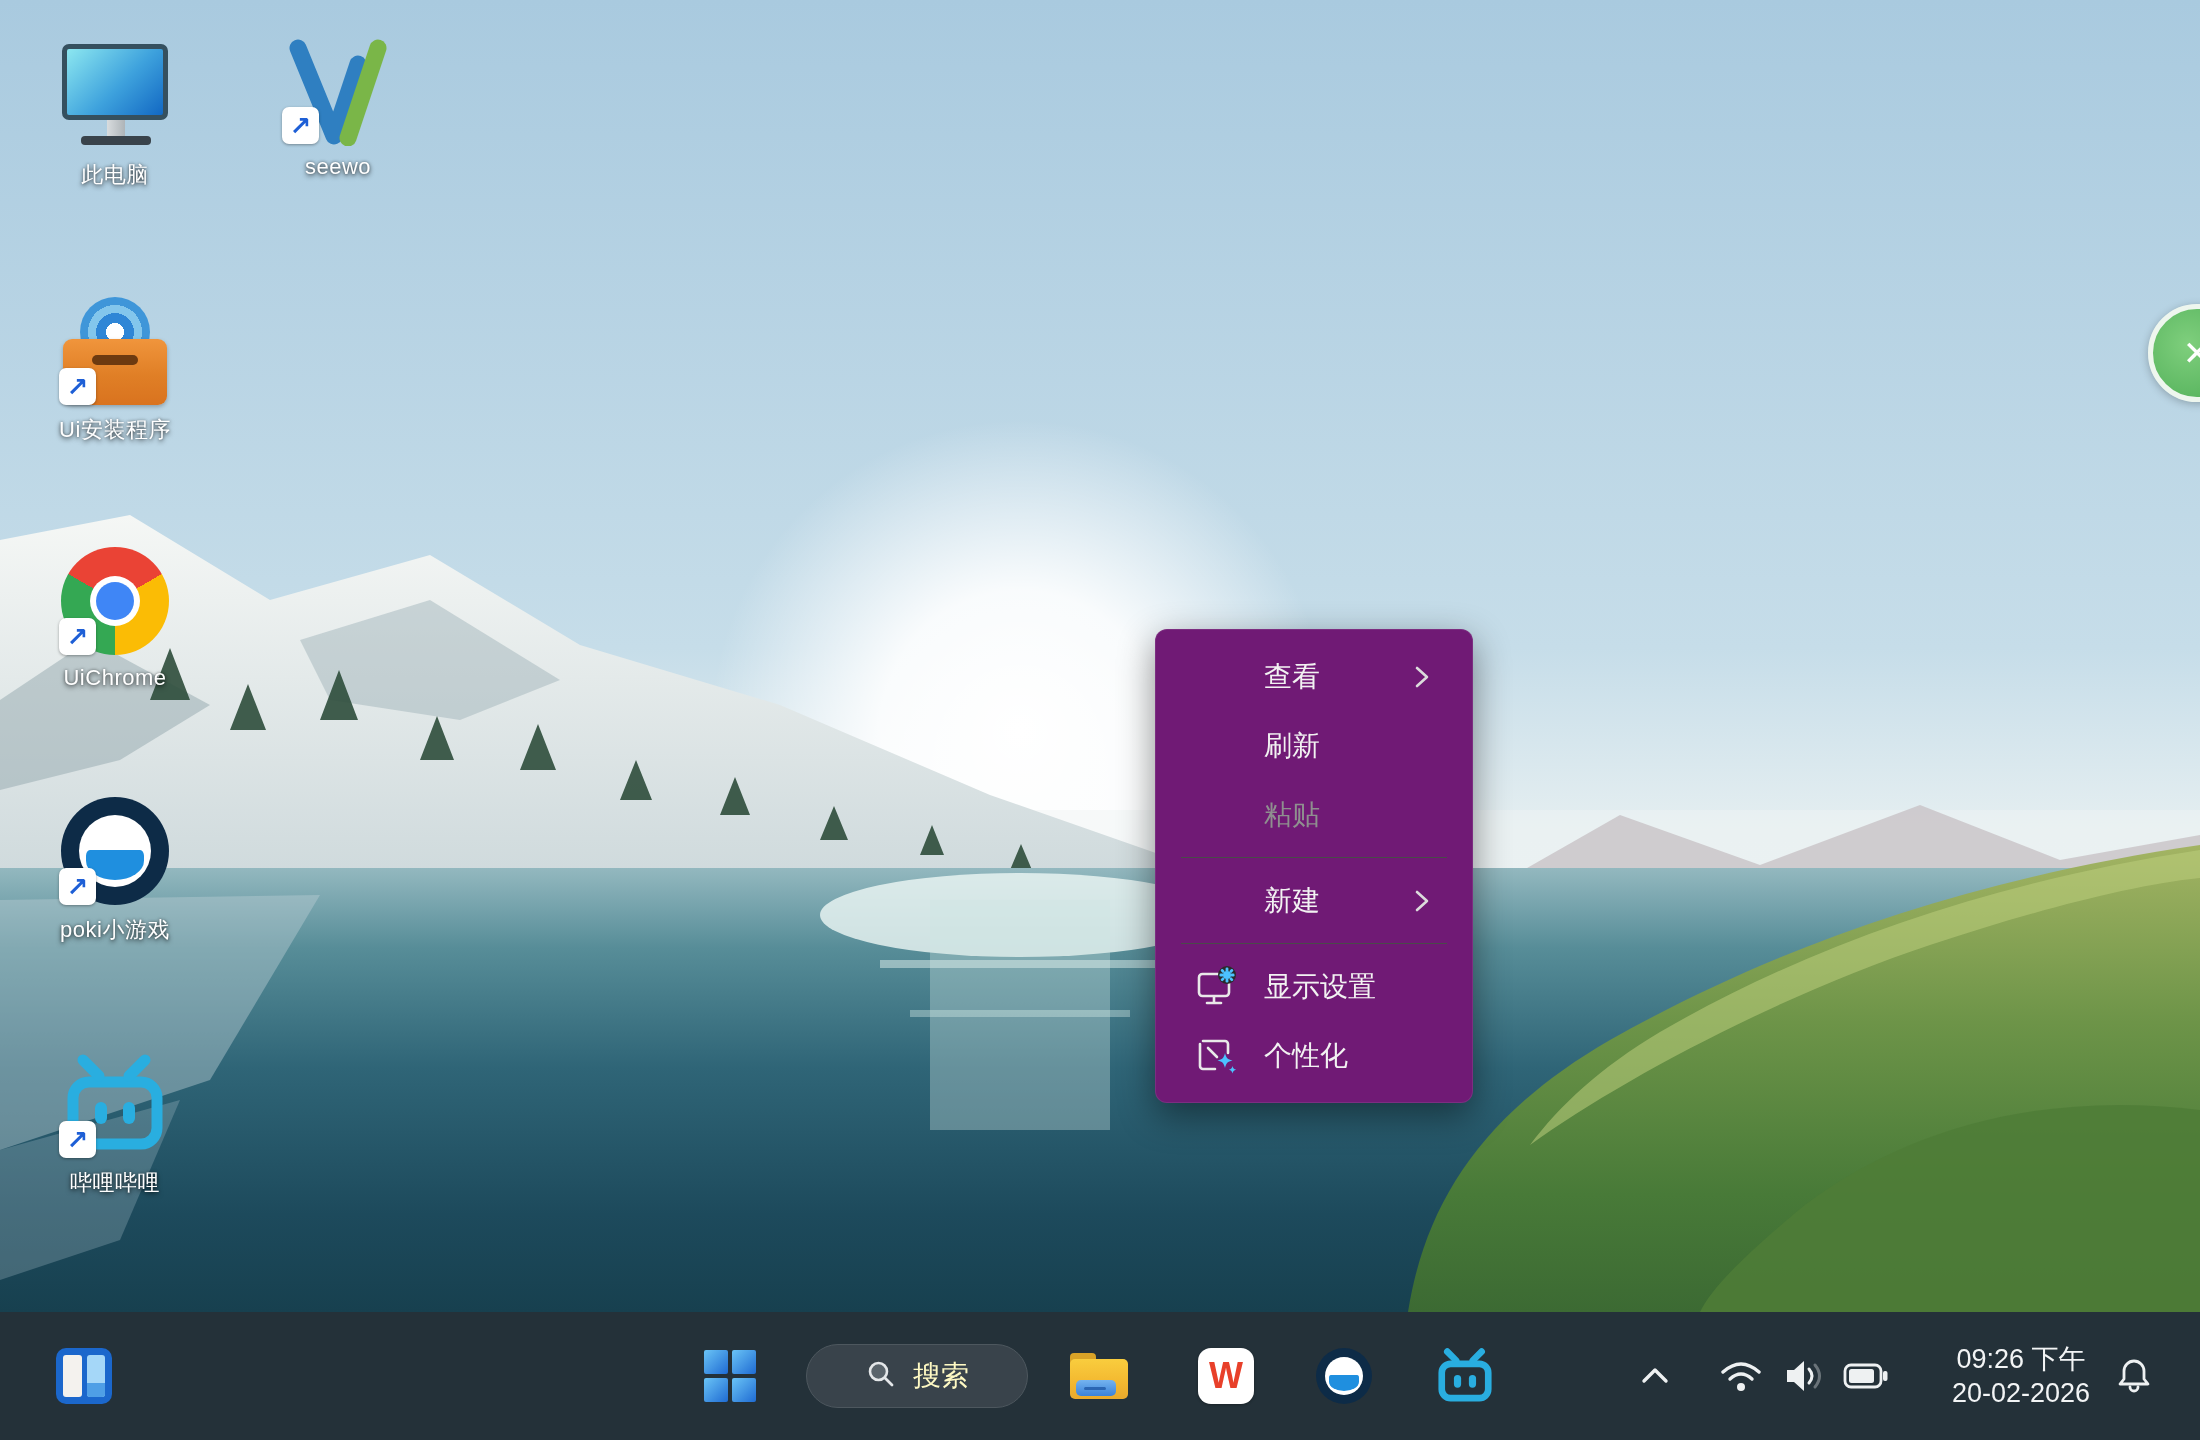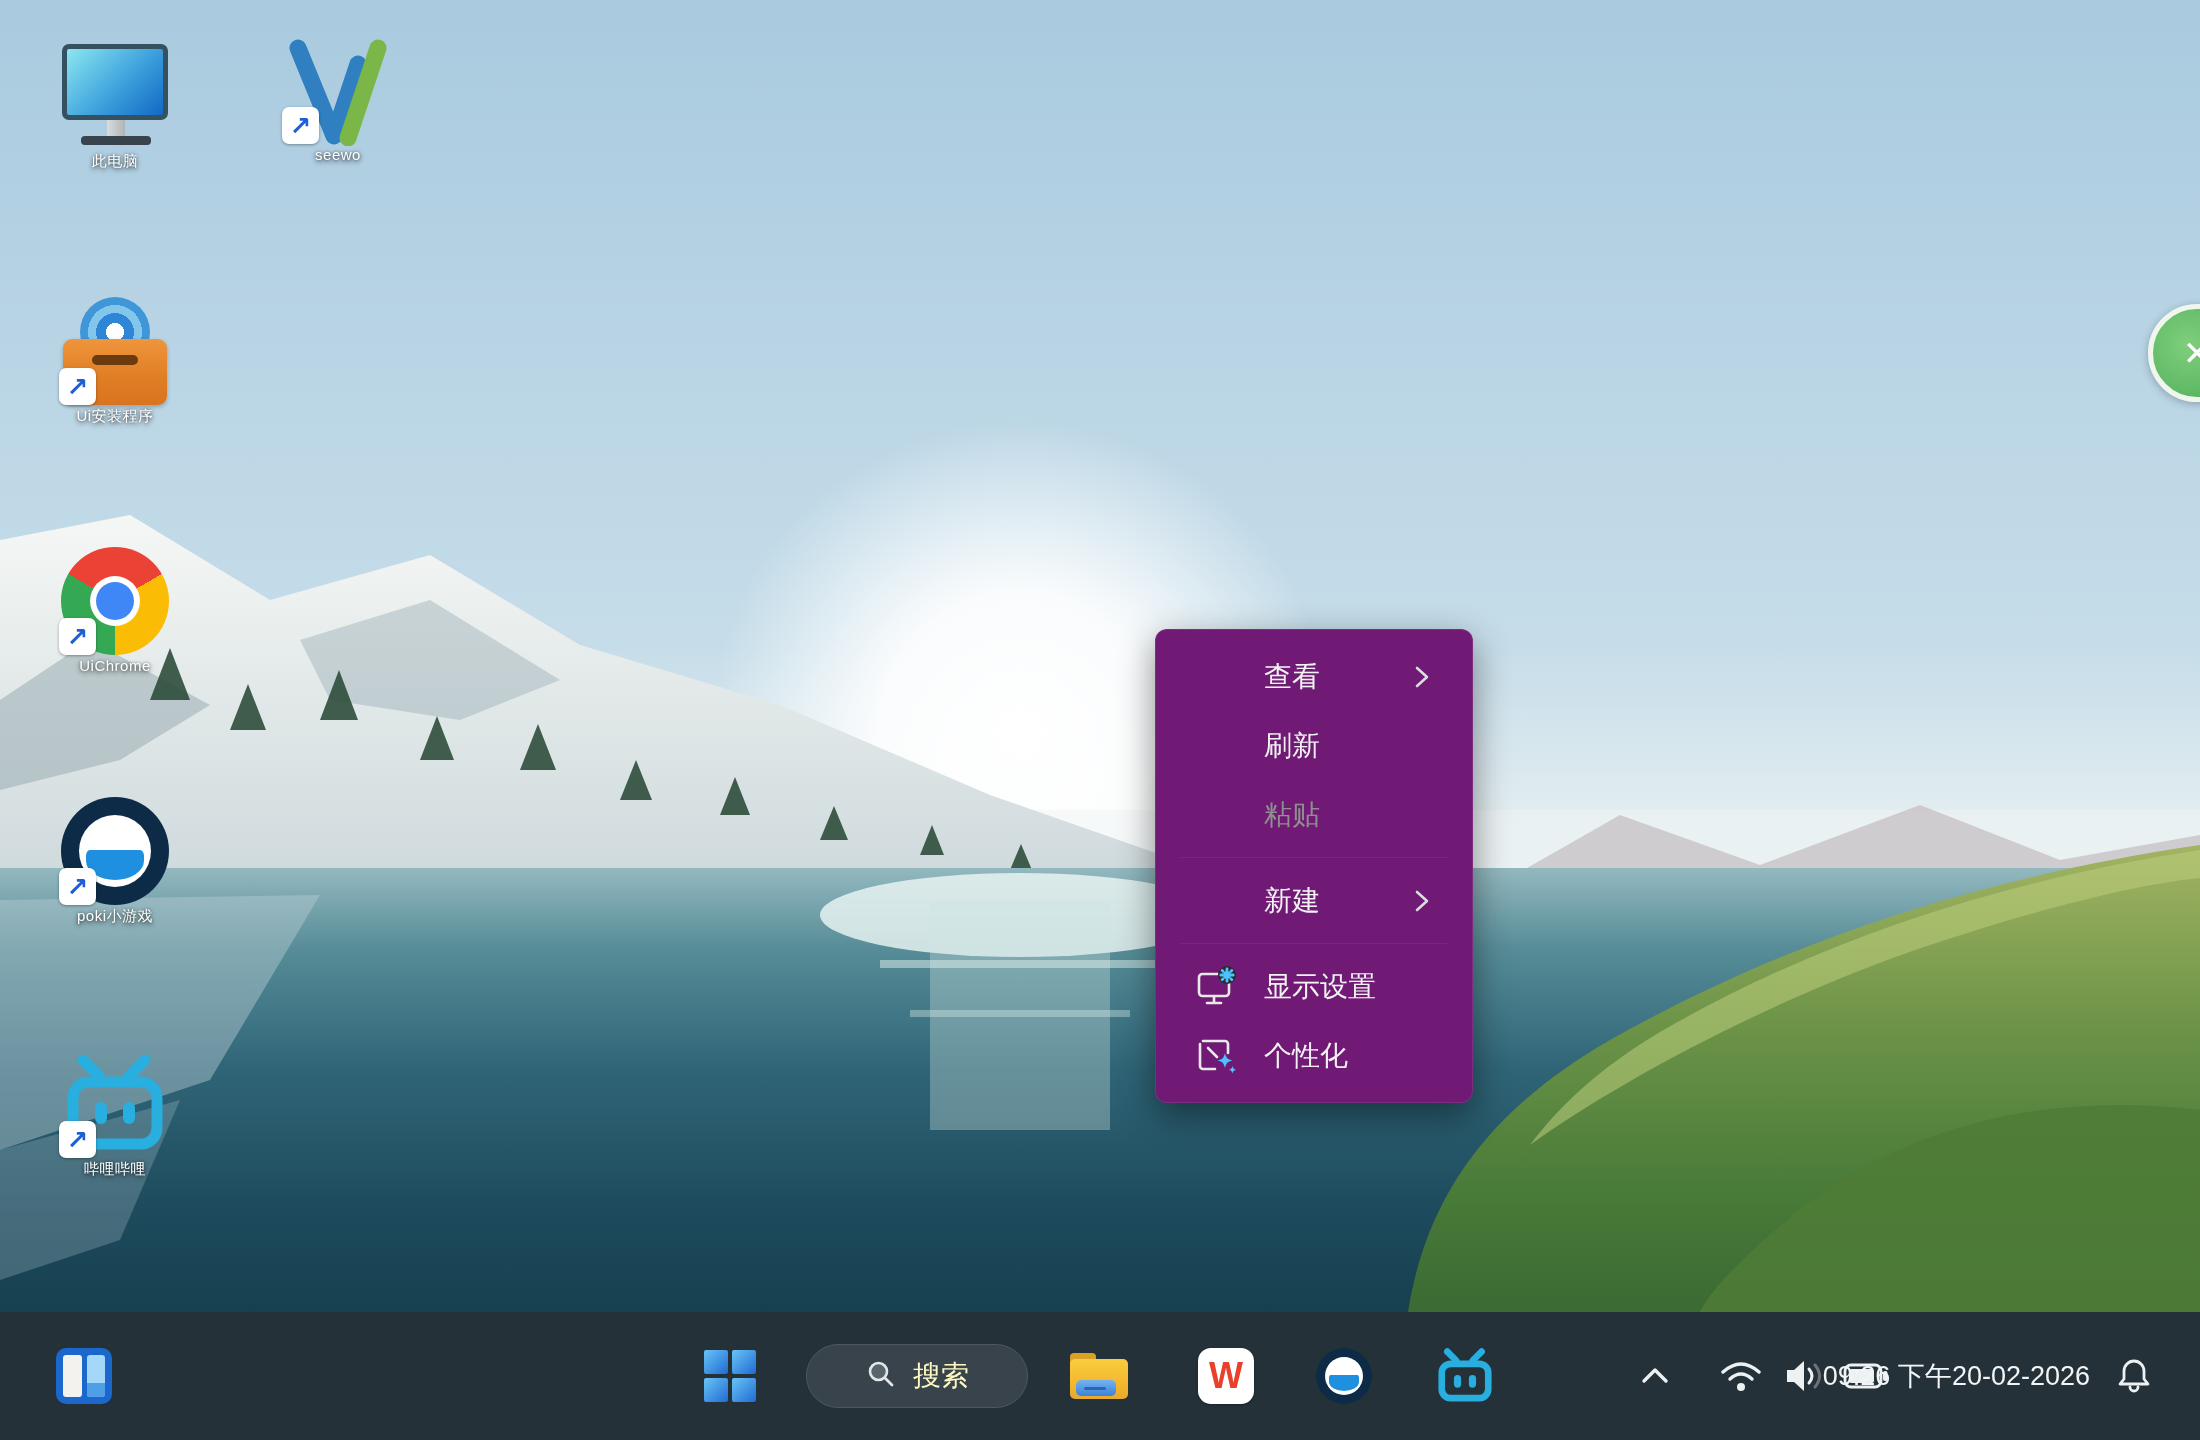--- a/index.html
+++ b/index.html
@@ -5,21 +5,21 @@
   html,body{margin:0;padding:0;}
   body{font-family:"Liberation Sans","DejaVu Sans",sans-serif;}
   #screen{position:relative;width:2200px;height:1440px;overflow:hidden;background:#b9d3e2;}
 
   
   #wallpaper{position:absolute;inset:0;}
 
   
   .dicon{position:absolute;width:190px;display:flex;flex-direction:column;align-items:center;cursor:default;}
   .dicon .art{position:relative;width:112px;height:112px;display:flex;align-items:center;justify-content:center;}
-  .dlabel{color:#fff;font-size:15px;letter-spacing:.5px;
+  .dlabel{margin-top:8px;color:#fff;font-size:22px;letter-spacing:.5px;
           text-shadow:0 2px 5px rgba(0,0,0,.65),0 0 3px rgba(0,0,0,.45);white-space:nowrap;}
   .badge{position:absolute;left:0;bottom:2px;width:37px;height:37px;background:#fff;border-radius:7px;
          display:flex;align-items:center;justify-content:center;color:#1e5fd6;font-weight:bold;
          font-size:26px;box-shadow:0 1px 3px rgba(0,0,0,.35);line-height:1;}
 
   
   .pc{position:relative;width:112px;height:104px;}
   .pc-screen{position:absolute;top:0;left:3px;width:106px;height:76px;border:5px solid #35505f;border-radius:7px;
              background:linear-gradient(135deg,#8ce7f0 0%,#3ea2dd 55%,#1268c3 100%);box-sizing:border-box;}
   .pc-neck{position:absolute;top:76px;left:48px;width:18px;height:16px;background:linear-gradient(90deg,#d8dcde,#aeb4b8);}
@@ -85,22 +85,22 @@
   .folder-doc::after{content:"";position:absolute;left:8px;top:7px;width:22px;height:3px;border-radius:2px;background:#2a66b4;}
 
   .wps{width:56px;height:56px;border-radius:13px;background:#fff;display:flex;align-items:center;justify-content:center;
        color:#e8402a;font-weight:bold;font-size:36px;box-shadow:0 1px 3px rgba(0,0,0,.3);}
 
   .poki-tb{width:56px;height:56px;border-radius:50%;background:#0d2b47;display:flex;align-items:center;justify-content:center;}
   .poki-tb .f{position:relative;width:38px;height:38px;border-radius:50%;background:#fff;overflow:hidden;}
   .poki-tb .s{position:absolute;left:4px;right:4px;bottom:4px;height:16px;background:#1f8fdf;
               border-radius:4px 4px 32px 32px / 6px 6px 20px 20px;}
 
-  .tray-clock{position:absolute;top:50%;transform:translateY(-50%);right:110px;display:flex;flex-direction:row;
-              align-items:flex-start;color:#f2f4f5;font-size:27px;line-height:34px;}
+  .tray-clock{position:absolute;top:50%;transform:translateY(-50%);right:110px;display:flex;flex-direction:column;
+              align-items:center;color:#f2f4f5;font-size:27px;line-height:34px;}
 
   
   .float-btn{position:absolute;right:-46px;top:304px;width:88px;height:88px;border-radius:50%;
              background:radial-gradient(circle at 40% 40%,#7fcf7d,#4fae57);border:5px solid #eef6ee;
              box-shadow:0 2px 8px rgba(0,0,0,.25);z-index:10;display:flex;align-items:center;justify-content:center;
              color:#fff;font-size:34px;font-weight:bold;}
 </style>
 </head>
 <body>
 

